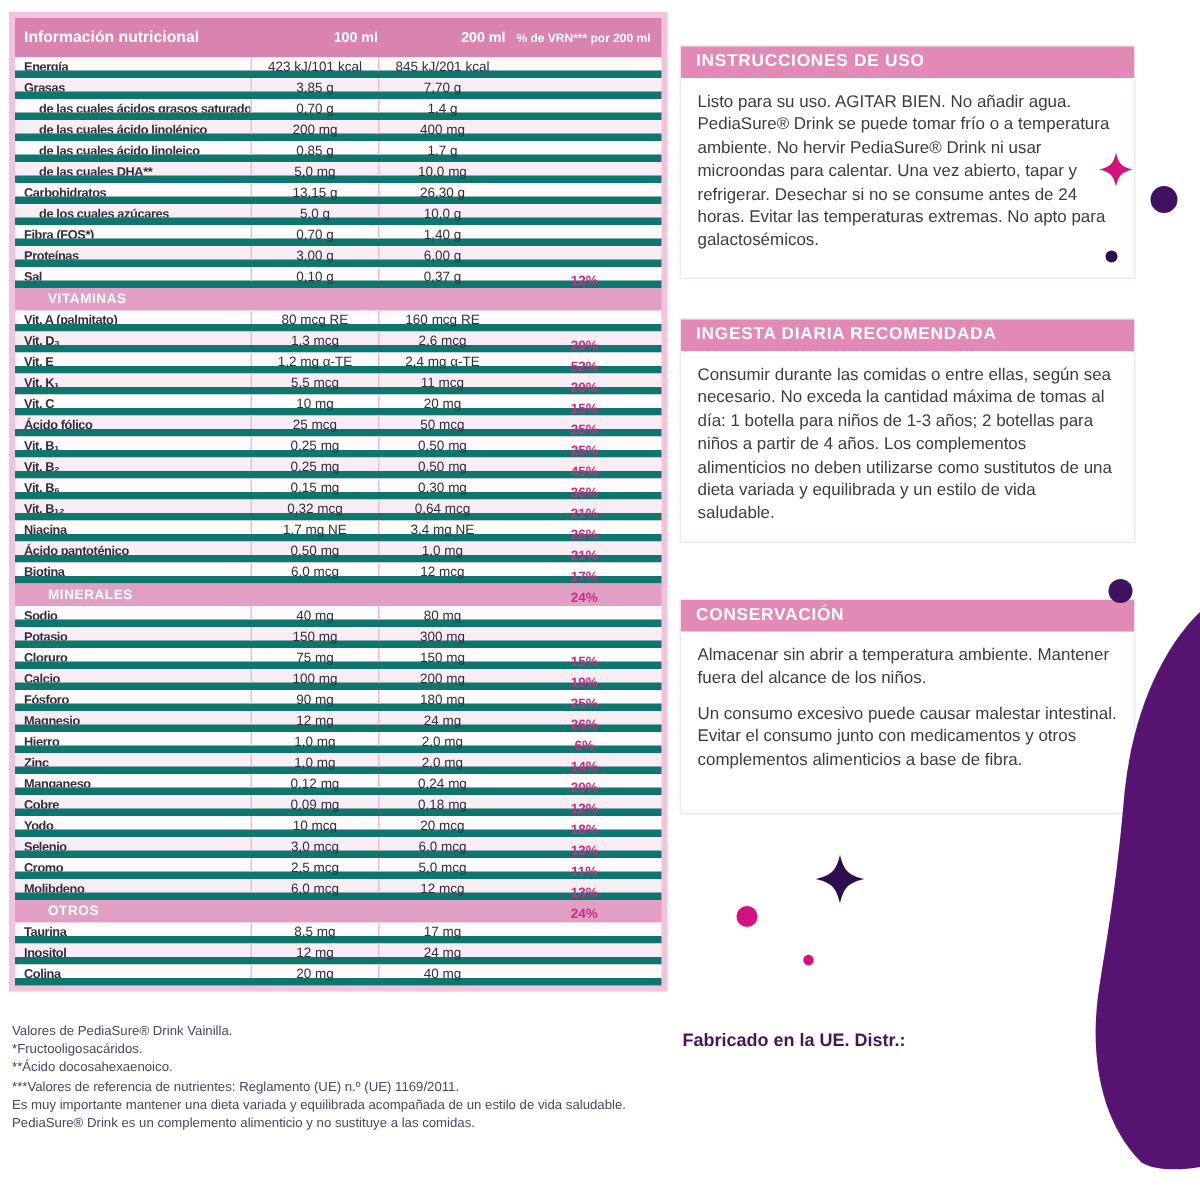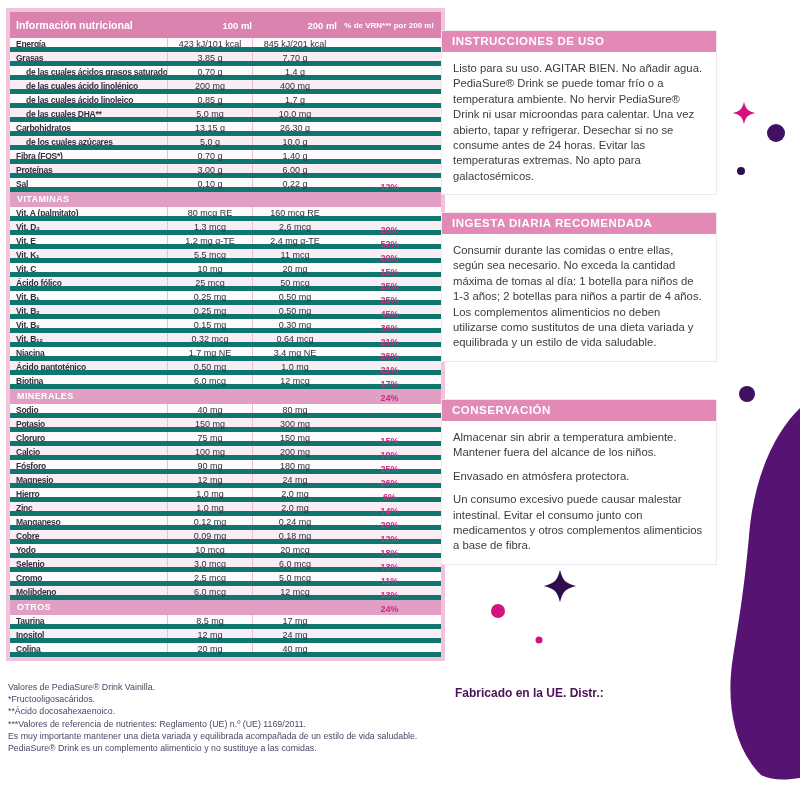--- a/index.html
+++ b/index.html
@@ -8,33 +8,33 @@
 
   
   .ntable{position:absolute;left:6px;top:8px;width:431px;background:#f3c3db;padding:4px;box-sizing:content-box;}
   .thead{display:flex;height:26px;background:#d983ae;color:#fff;font-weight:bold;align-items:center;}
   .thead .hc1{width:157px;padding-left:6px;font-size:10.5px;box-sizing:border-box;}
   .thead .hc2,.thead .hc3{width:85px;text-align:right;font-size:9.5px;}
   .thead .hc4{width:104px;text-align:center;font-size:8px;}
   .trow{display:flex;height:14px;background:#fdfafc;border-bottom:5px solid #0f766e;box-sizing:border-box;}
   .trow.alt{background:#f9edf4;}
   .secbar{height:15px;background:#e19fc4;color:#fff;font-weight:bold;font-size:9px;
-          line-height:15px;padding-left:7px;letter-spacing:.4px;}
+          line-height:15px;padding-left:22px;letter-spacing:.4px;}
   .c1{width:157px;font-size:8.5px;font-weight:bold;line-height:13px;padding-left:6px;
       letter-spacing:-0.25px;white-space:nowrap;overflow:hidden;box-sizing:border-box;}
   .c1.ind{padding-left:16px;}
   .c2,.c3{width:85px;font-size:9px;text-align:center;line-height:13px;border-left:1px solid #eabed6;box-sizing:border-box;white-space:nowrap;}
   .c4{width:104px;font-size:9px;font-weight:bold;text-align:center;line-height:13px;
       background:#f2c3da;color:#c92d86;border-left:1px solid #eabed6;box-sizing:border-box;margin-top:17px;}
 
   
   .footnotes{position:absolute;left:8px;top:681px;width:432px;font-size:8.8px;line-height:12.2px;color:#4b4565;}
 
   
-  .panel{position:absolute;left:441px;width:276px;background:#fff;border:1px solid #f1e7ee;box-sizing:border-box;}
+  .panel{position:absolute;left:453px;width:304px;background:#fff;border:1px solid #f1e7ee;box-sizing:border-box;}
   .panel0{top:30px;min-height:156px;}
   .panel1{top:212px;min-height:148px;}
   .panel2{top:399px;min-height:144px;}
   .pbar{height:21px;background:#e28ab5;color:#fff;font-weight:bold;font-size:11.5px;
         line-height:21px;padding-left:10px;letter-spacing:.5px;}
   .pbody{padding:9px 11px 10px 11px;font-size:11.3px;line-height:15.4px;color:#3c3c40;}
   .pbody .para{margin:0 0 8px 0;}
   .pbody .para:last-child{margin-bottom:0;}
 
   
@@ -114,21 +114,21 @@
       </div>
       <div class="trow alt">
         <div class="c1">Proteínas</div>
         <div class="c2">3,00 g</div>
         <div class="c3">6,00 g</div>
         <div class="c4">12%</div>
       </div>
       <div class="trow">
         <div class="c1">Sal</div>
         <div class="c2">0,10 g</div>
-        <div class="c3">0,22 g</div>
+        <div class="c3">0,37 g</div>
         <div class="c4"></div>
       </div>
       <div class="secbar">VITAMINAS</div>
       <div class="trow">
         <div class="c1">Vit. A (palmitato)</div>
         <div class="c2">80 mcg RE</div>
         <div class="c3">160 mcg RE</div>
         <div class="c4">20%</div>
       </div>
       <div class="trow alt">
@@ -326,21 +326,20 @@
   <div class="panel panel1">
     <div class="pbar">INGESTA DIARIA RECOMENDADA</div>
     <div class="pbody" id="pbody1">
         <div class="para">Consumir durante las comidas o entre ellas, según sea necesario. No exceda la cantidad máxima de tomas al día: 1 botella para niños de 1-3 años; 2 botellas para niños a partir de 4 años. Los complementos alimenticios no deben utilizarse como sustitutos de una dieta variada y equilibrada y un estilo de vida saludable.</div>
       </div>
   </div>
   <div class="panel panel2">
     <div class="pbar">CONSERVACIÓN</div>
     <div class="pbody" id="pbody2">
         <div class="para">Almacenar sin abrir a temperatura ambiente. Mantener fuera del alcance de los niños.</div>
-        <div class="para">Envasado en atmósfera protectora.</div>
         <div class="para">Un consumo excesivo puede causar malestar intestinal. Evitar el consumo junto con medicamentos y otros complementos alimenticios a base de fibra.</div>
       </div>
   </div>
 
   <div class="distributor">
     <div class="dhead">Fabricado en la UE. Distr.:</div>
   </div>
 
   <svg class="deco" width="800" height="800" viewBox="0 0 800 800">
     <path d="M800,408 C777,430 754,473 749,536 C744,592 738,625 732,664 C727,703 733,747 761,775 C771,781 788,780 800,778 Z" fill="#561372"></path>

